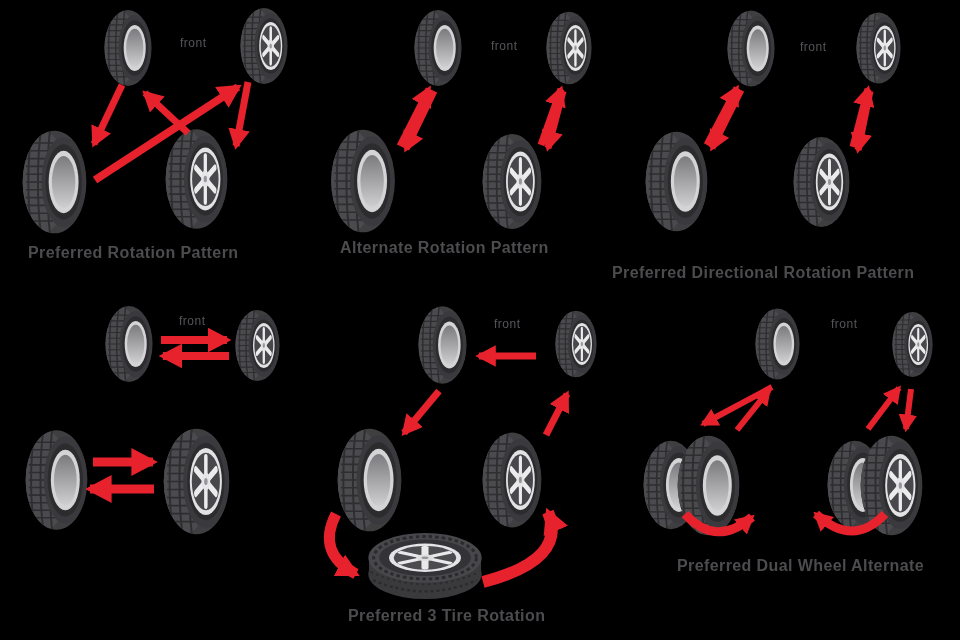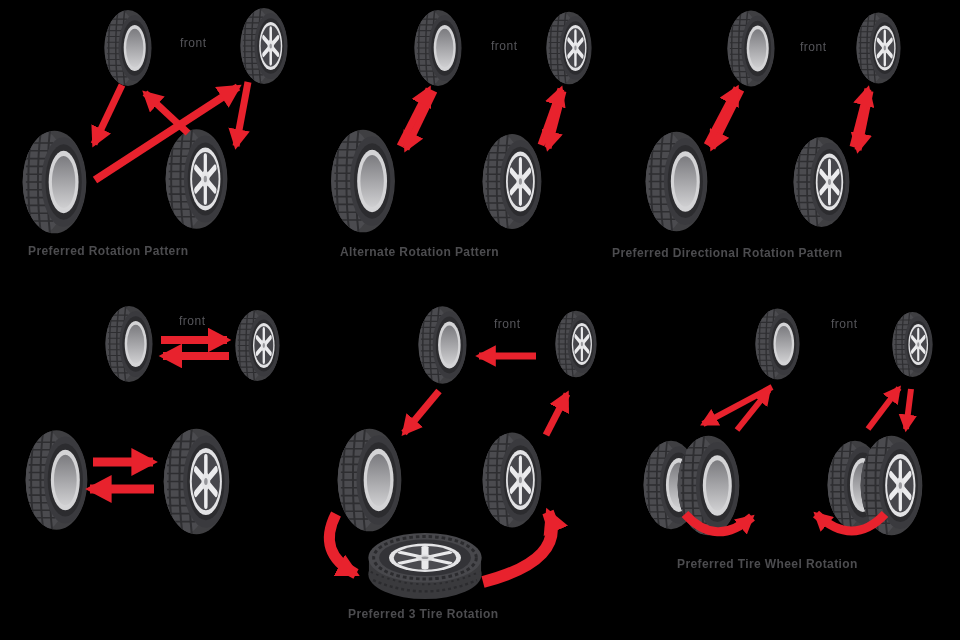--- a/index.html
+++ b/index.html
@@ -1,19 +1,19 @@
 <!DOCTYPE html>
 <html><head>
 <meta charset="utf-8">
 <style>
   html,body{margin:0;padding:0;background:#000;}
   #stage{position:relative;width:960px;height:640px;background:#000;overflow:hidden;
          font-family:"Liberation Sans",sans-serif;}
   #diagram-svg{position:absolute;left:0;top:0;}
-  .ptitle{position:absolute;font-size:12px;font-weight:bold;color:#4c4c4f;
+  .ptitle{position:absolute;font-size:16px;font-weight:bold;color:#4c4c4f;
           letter-spacing:.4px;white-space:nowrap;text-align:right;}
   .flabel{position:absolute;font-size:12px;color:#55555a;letter-spacing:.5px;white-space:nowrap;}
 </style>
 </head>
 <body>
 
 <div id="stage">
 
   <svg id="diagram-svg" width="960" height="640" viewBox="0 0 960 640">
     <defs>
@@ -159,18 +159,18 @@
     </svg>
 
   <div class="flabel" style="left:180px;top:36px">front</div>
   <div class="flabel" style="left:491px;top:39px">front</div>
   <div class="flabel" style="left:800px;top:40px">front</div>
   <div class="flabel" style="left:179px;top:314px">front</div>
   <div class="flabel" style="left:494px;top:317px">front</div>
   <div class="flabel" style="left:831px;top:317px">front</div>
 
   <div class="ptitle" style="left:28px;top:244px">Preferred Rotation Pattern</div>
-  <div class="ptitle" style="left:340px;top:245px">Alternate Rotation Pattern</div>
-  <div class="ptitle" style="left:612px;top:246px">Preferred Directional Rotation Pattern</div>
+  <div class="ptitle" style="left:340px;top:239px">Alternate Rotation Pattern</div>
+  <div class="ptitle" style="left:612px;top:264px">Preferred Directional Rotation Pattern</div>
   <div class="ptitle" style="left:348px;top:607px">Preferred 3 Tire Rotation</div>
-  <div class="ptitle" style="left:677px;top:557px">Preferred Tire Wheel Rotation</div>
+  <div class="ptitle" style="left:677px;top:557px">Preferred Dual Wheel Alternate</div>
 
 </div>
 
 </body></html>

